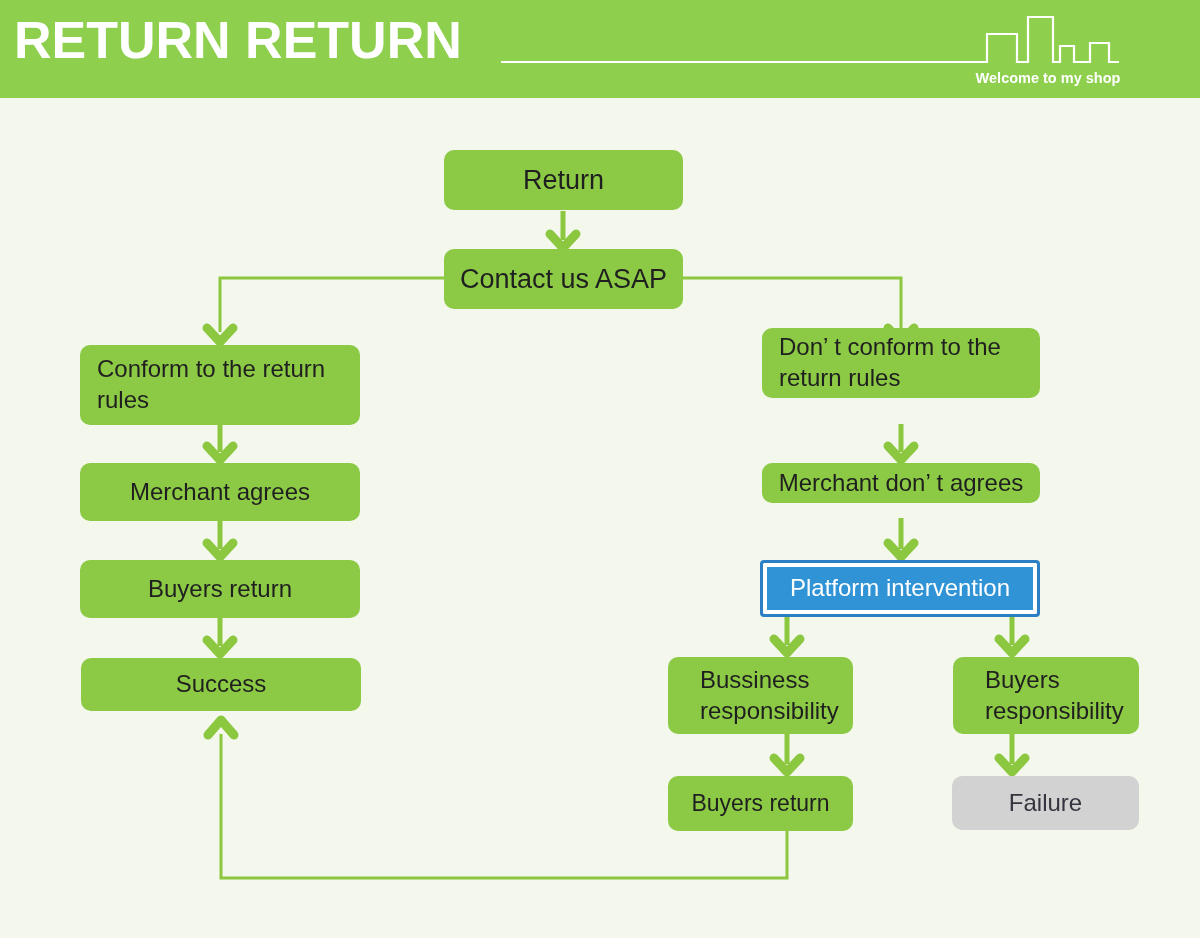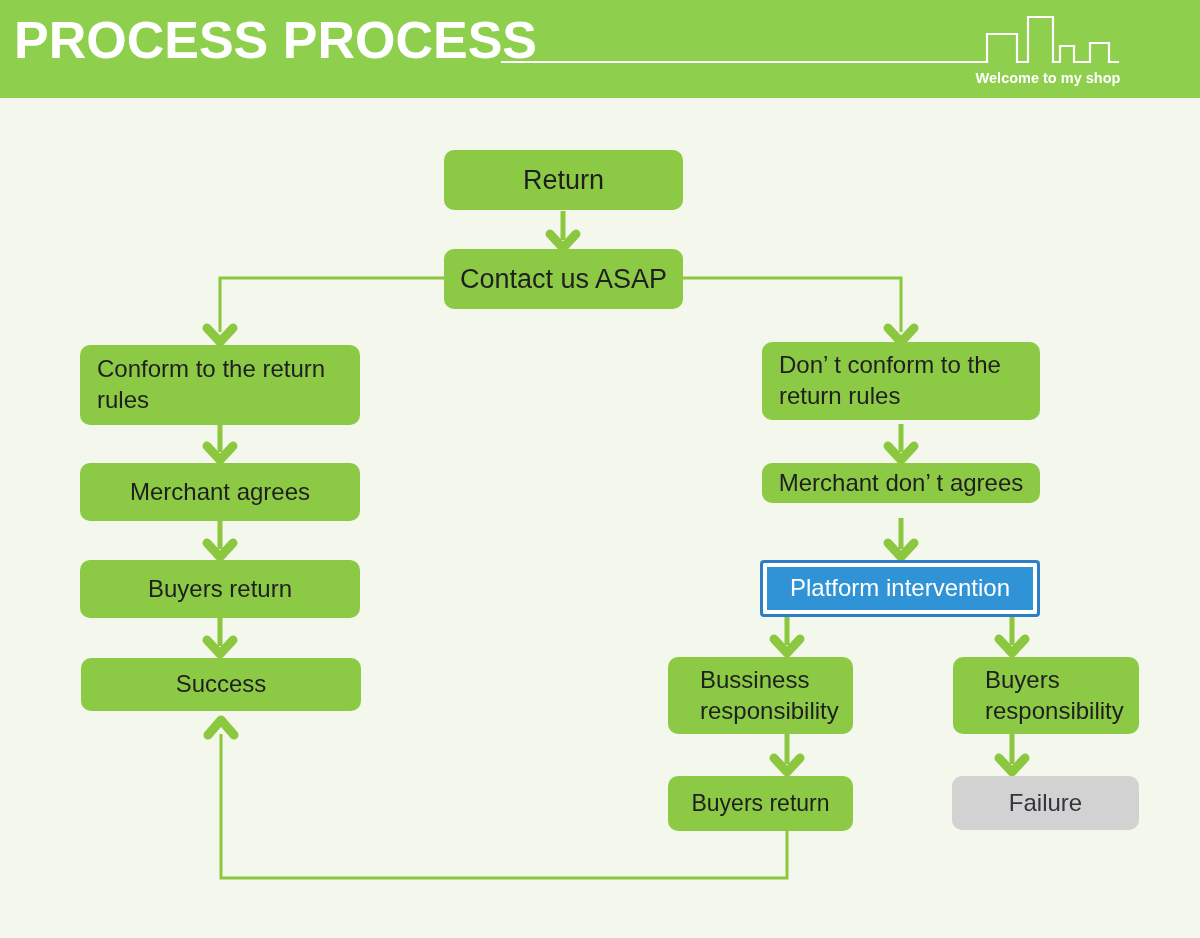--- a/index.html
+++ b/index.html
@@ -48,21 +48,21 @@
     border-radius:4px;
   }
   .node.gray{background:var(--gray-fill,#d2d2d3);color:var(--failure-text,#35353f);}
 </style>
 </head>
 <body>
 
 <div class="stage">
 
   <div class="header">
-    <h1 class="page-title">PROCESS PROCESS</h1>
+    <h1 class="page-title">RETURN RETURN</h1>
     <div class="header-rule"></div>
     <svg class="skyline-svg" viewBox="0 0 1200 98" aria-hidden="true">
       <polyline points="960,62 987,62 987,34 1017,34 1017,62 1028,62 1028,17 1053,17 1053,62 1060,62 1060,46 1074,46 1074,62 1090,62 1090,43 1109,43 1109,62 1119,62" fill="none" stroke="#ffffff" stroke-width="2.2"></polyline>
     </svg>
     <div class="tagline">Welcome to my shop</div>
   </div>
 
   <svg class="wires" viewBox="0 0 1200 938" aria-hidden="true">
 
     <line class="shaft" x1="563" y1="211" x2="563" y2="240"></line>
@@ -110,21 +110,21 @@
   <div class="node big" style="left:444px;top:150px;width:239px;height:60px">Return</div>
 
   <div class="node leftalign" style="left:80px;top:345px;width:280px;height:80px">Conform to the return rules</div>
 
   <div class="node" style="left:80px;top:463px;width:280px;height:58px">Merchant agrees</div>
 
   <div class="node" style="left:80px;top:560px;width:280px;height:58px">Buyers return</div>
 
   <div class="node" style="left:81px;top:658px;width:280px;height:53px">Success</div>
 
-  <div class="node leftalign" style="left:762px;top:342px;width:278px;height:78px">Don’ t conform to the return rules</div>
+  <div class="node leftalign" style="left:762px;top:328px;width:278px;height:70px">Don’ t conform to the return rules</div>
 
   <div class="node" style="left:762px;top:463px;width:278px;height:40px">Merchant don’ t agrees</div>
 
   <div class="node blue" style="left:760px;top:560px;width:280px;height:57px">Platform intervention</div>
 
   <div class="node leftalign pad24" style="left:668px;top:657px;width:185px;height:77px">Bussiness responsibility</div>
 
   <div class="node leftalign pad24" style="left:953px;top:657px;width:186px;height:77px">Buyers responsibility</div>
 
   <div class="node" style="left:668px;top:776px;width:185px;height:55px;font-size:23px">Buyers return</div>

